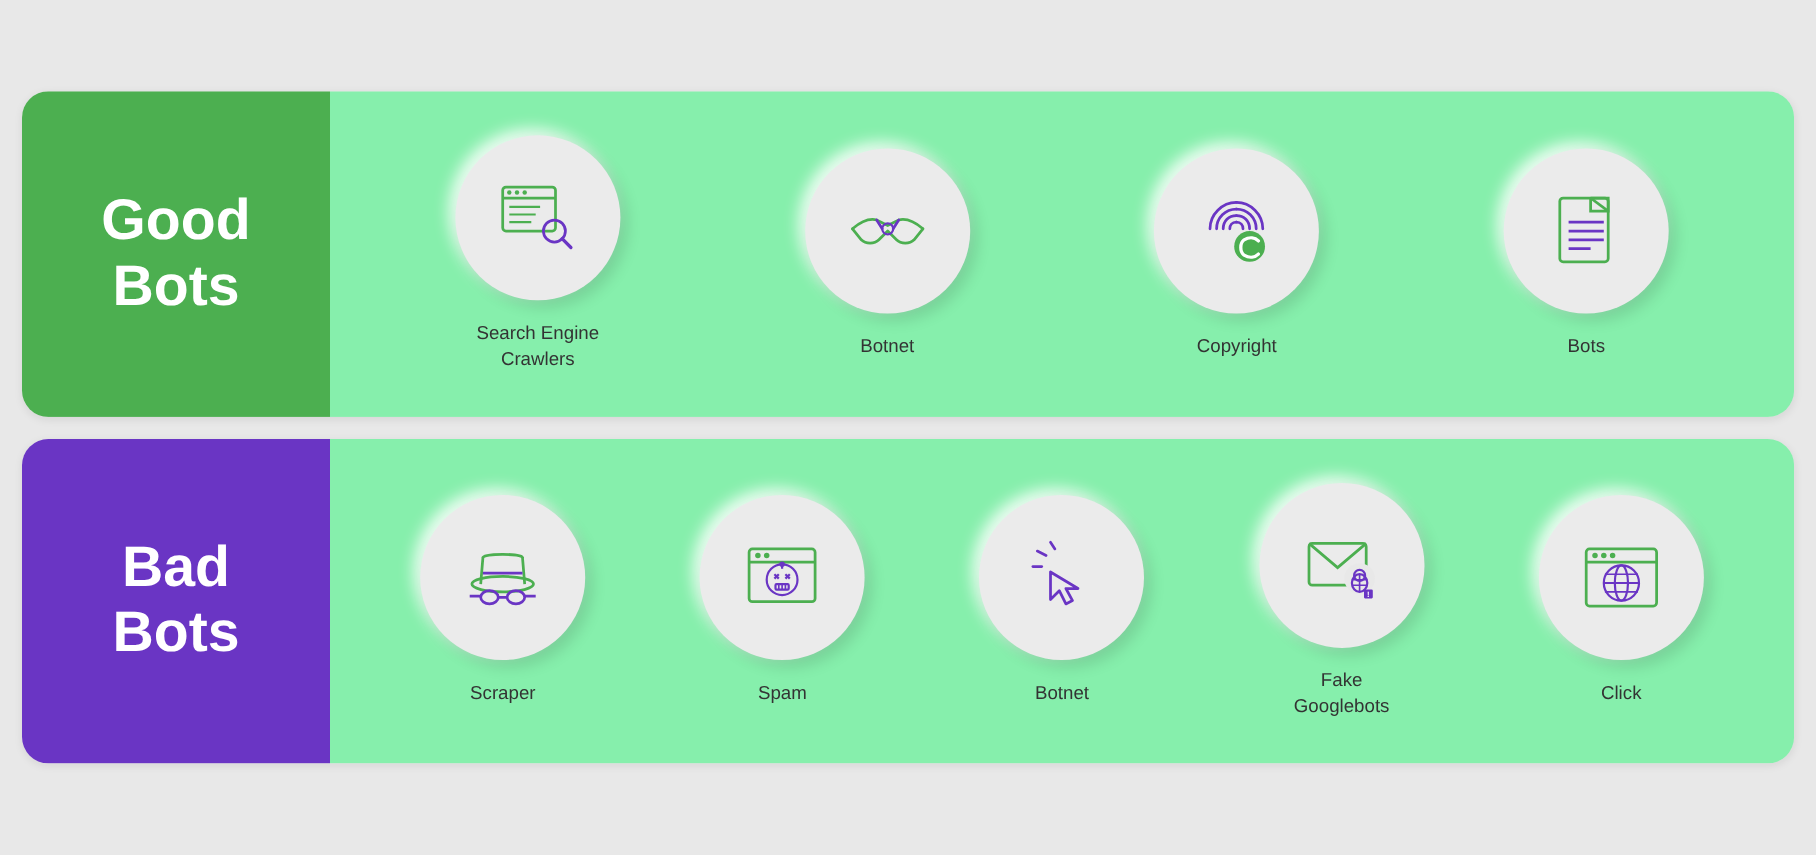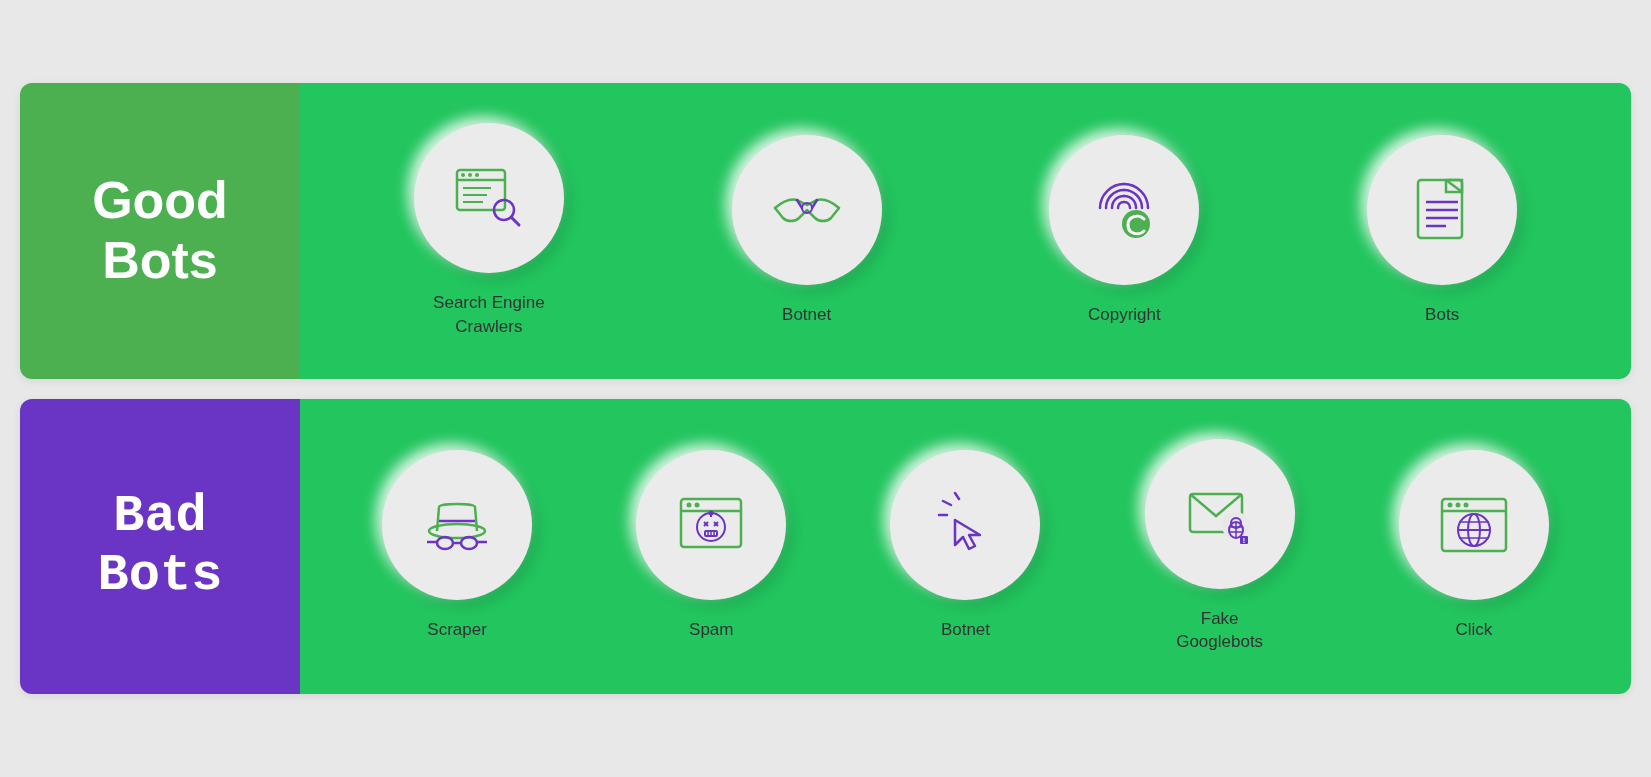--- a/index.html
+++ b/index.html
@@ -13,54 +13,53 @@
       justify-content: center;
       min-height: 100vh;
       padding: 30px 20px;
       gap: 20px;
     }
 
     .section {
       display: flex;
       width: 1620px;
       max-width: 100%;
-      border-radius: 12px;
+      border-radius: 24px;
       overflow: hidden;
       box-shadow: 0 2px 8px rgba(0,0,0,0.08);
     }
 
     .label-box {
       width: 280px;
       min-width: 280px;
       display: flex;
       align-items: center;
       justify-content: center;
       padding: 40px 30px;
     }
 
     .label-box.good {
       background: #4caf50;
     }
 
     .label-box.bad {
       background: #6a35c4;
-      font-family: Liberation Mono, monospace;
     }
 
     .label-text {
       color: white;
       font-size: 52px;
       font-weight: 800;
       text-align: center;
       line-height: 1.15;
     }
 
     .items-area {
       flex: 1;
-      background: #22c55e;
+      background: #86efac;
       display: flex;
       align-items: center;
       justify-content: space-around;
       padding: 40px 30px;
     }
 
     .bot-item {
       display: flex;
       flex-direction: column;
       align-items: center;

